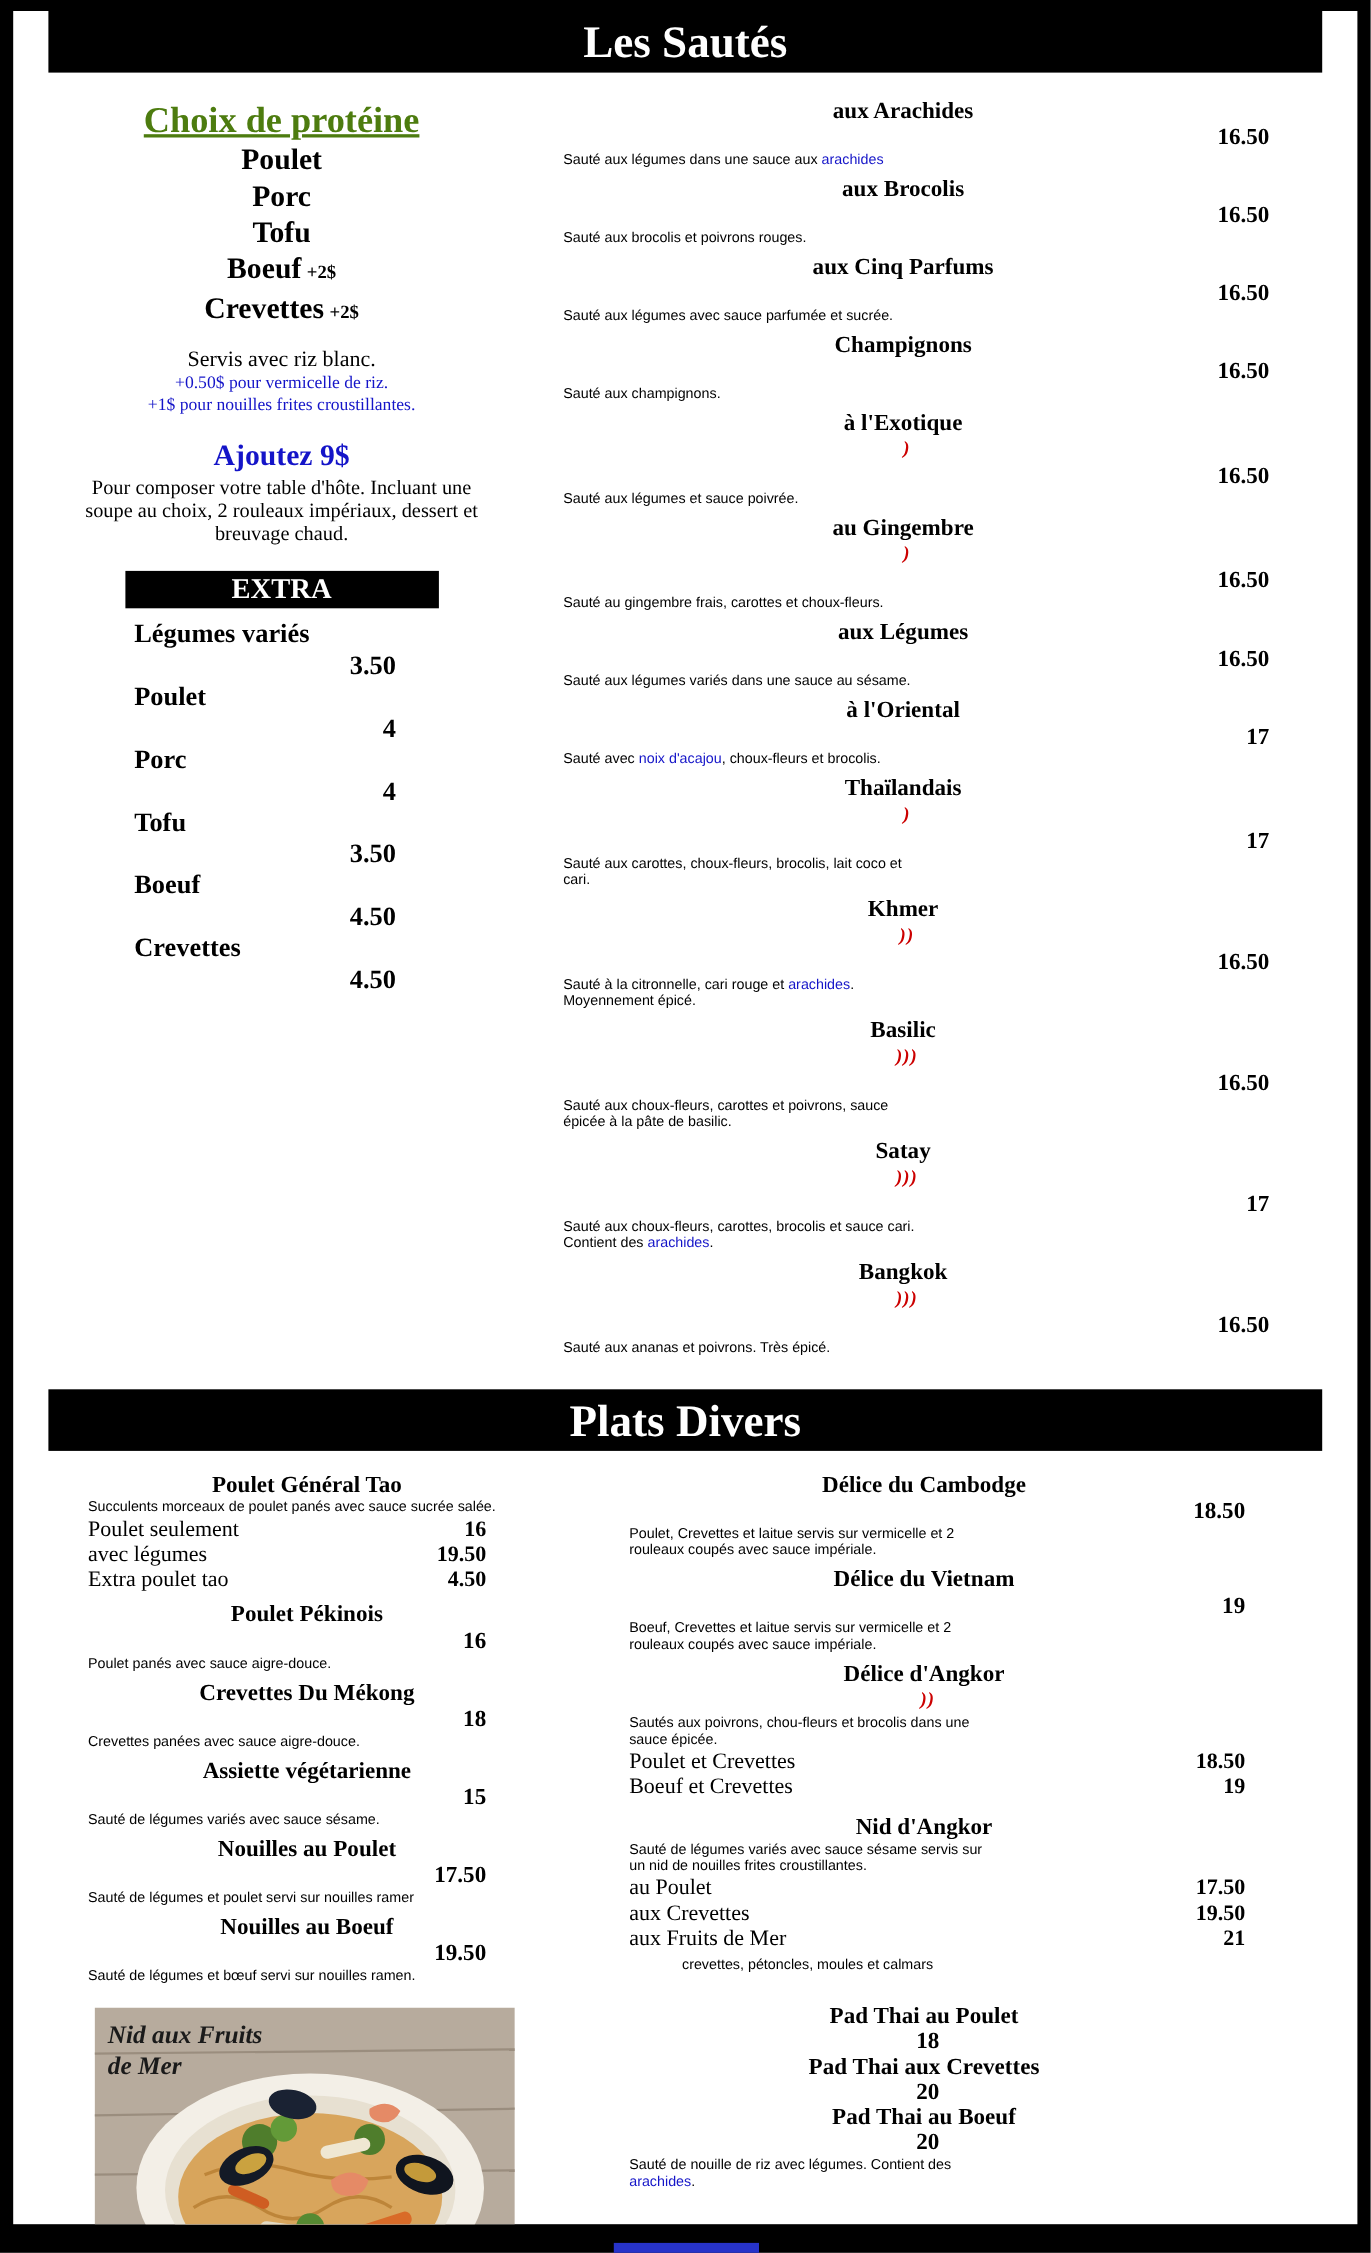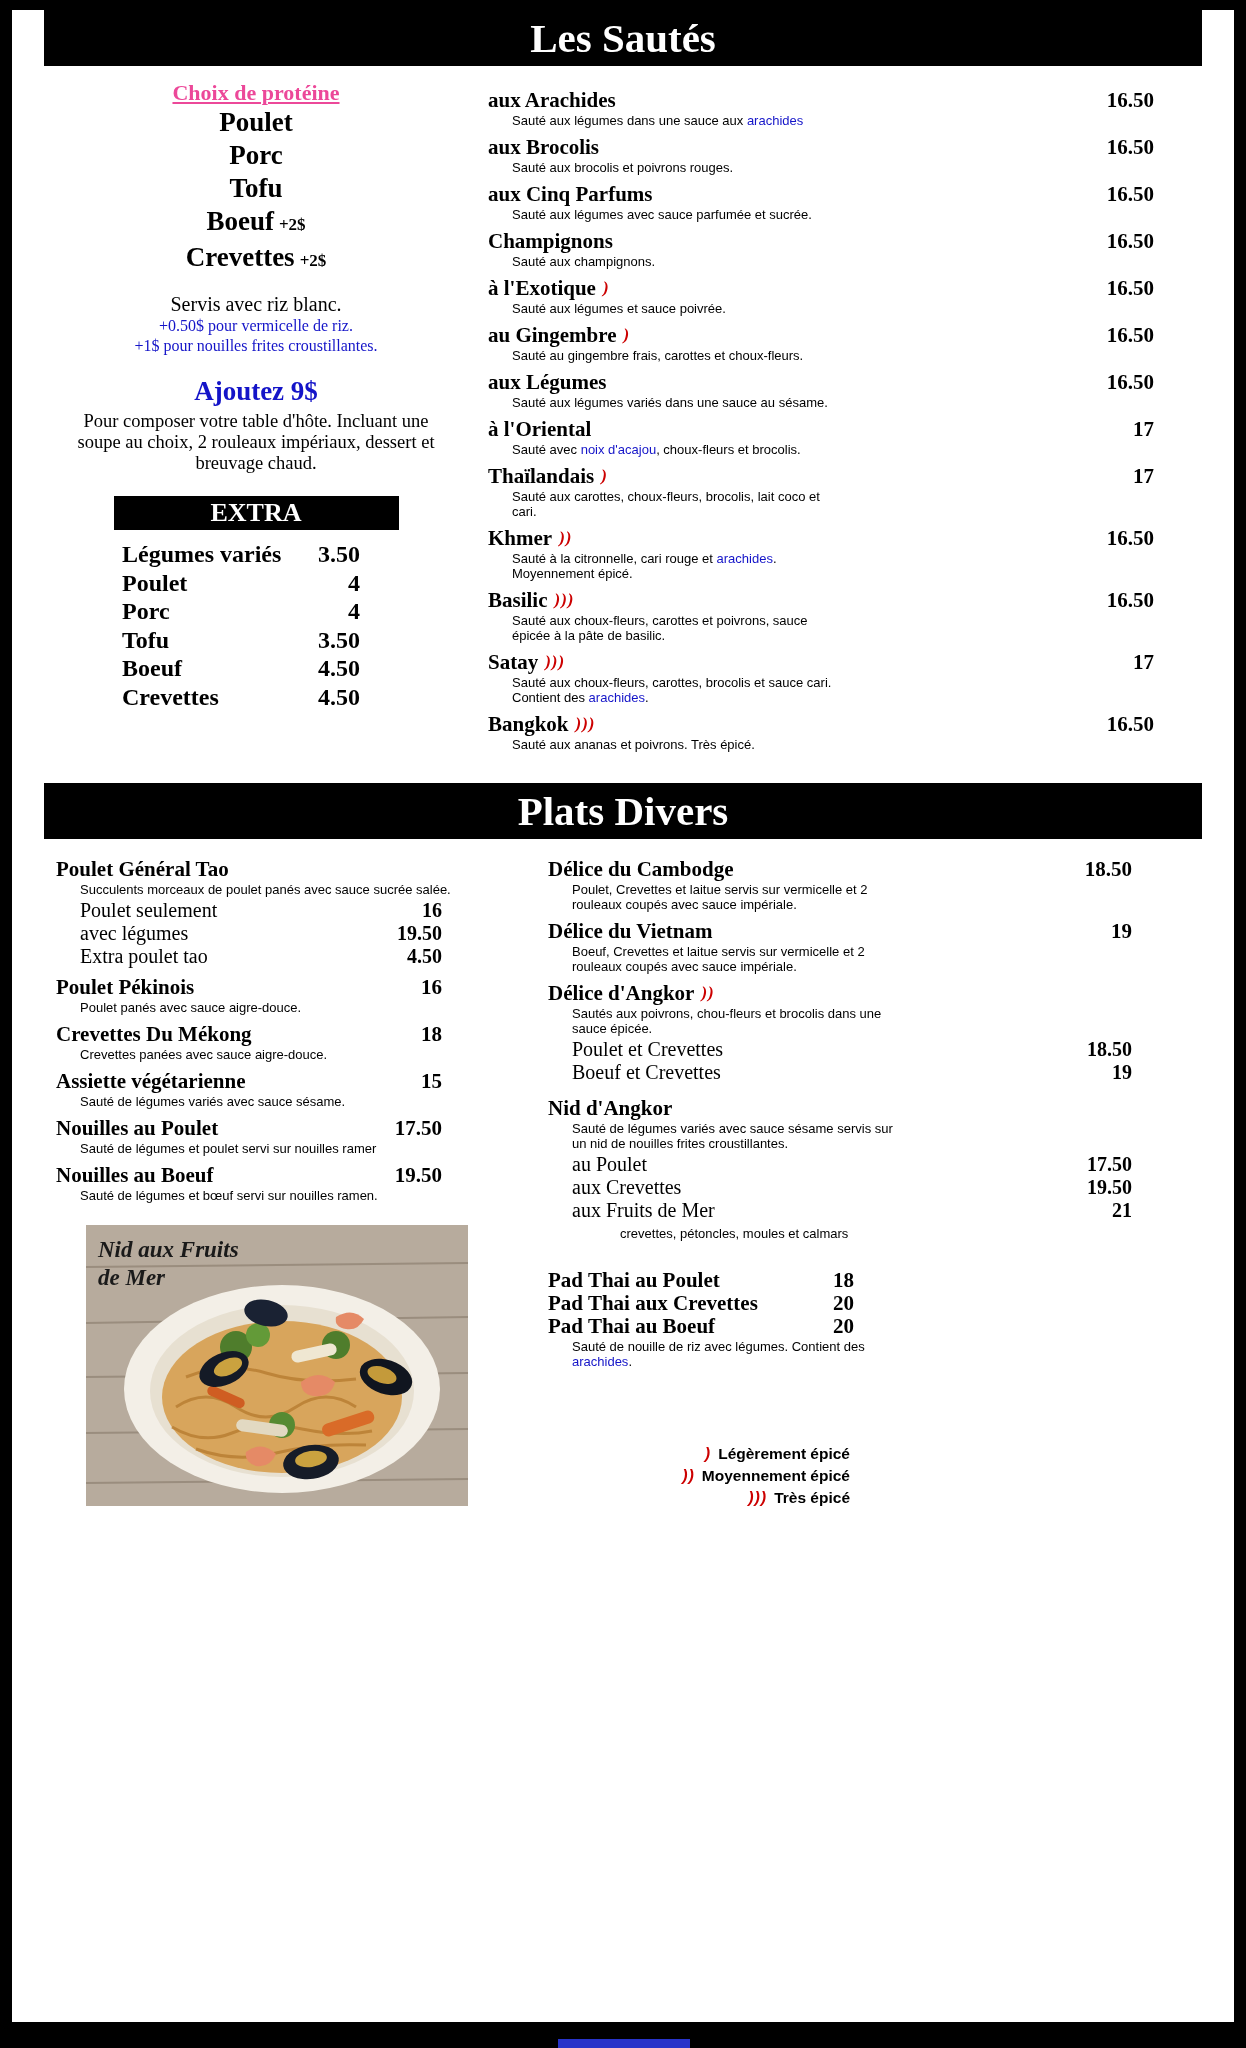--- a/index.html
+++ b/index.html
@@ -6,33 +6,33 @@
   html,body{width:1246px;height:2048px;}
   body{background:#000;position:relative;font-family:"Liberation Serif",serif;color:#000;}
   .page{position:absolute;left:12px;top:10px;width:1222px;height:2012px;background:#fff;overflow:hidden;}
   .banner{margin:0 32px;background:#000;color:#fff;text-align:center;font-size:41px;font-weight:700;height:56px;line-height:56px;}
   .banner--first{}
   .banner--second{margin-top:14px;}
   .cols{display:flex;align-items:flex-start;}
   .sautes-cols{padding:14px 80px 10px 24px;}
   .col-left{flex:0 0 440px;text-align:center;}
   .col-right{flex:1;margin-left:12px;padding-top:8px;}
-  .protein-header{margin-top:0;font-size:22px;font-weight:700;color:#ec4899;text-decoration:underline;}
+  .protein-header{margin-top:12px;font-size:33px;font-weight:700;color:#4d7c0f;text-decoration:underline;}
   .protein-line{font-size:27px;font-weight:700;line-height:33px;}
   .protein-line .sup{font-size:17px;margin-left:5px;}
   .rice-note{margin-top:16px;font-size:20px;}
   .blue-note{color:#1414c8;font-size:16px;line-height:20px;}
   .addon-title{margin-top:20px;font-size:27px;font-weight:700;color:#1414c8;}
   .addon-desc{margin:4px auto 0;width:372px;font-size:18.5px;line-height:21px;}
   .extra-bar{margin:22px auto 0;width:285px;height:34px;line-height:34px;background:#000;color:#fff;font-size:26px;font-weight:700;text-align:center;}
   .extra-list{margin:10px 0 0 86px;width:238px;text-align:left;}
-  .extra-row{display:flex;font-size:24px;font-weight:700;line-height:28.5px;}
+  .extra-row{display:flex;font-size:24px;font-weight:700;line-height:28.5px;flex-direction:column;}
   .extra-price{margin-left:auto;}
   .menu-item{margin-bottom:7px;}
-  .item-head{display:flex;align-items:flex-start;line-height:24px;}
+  .item-head{display:flex;align-items:center;line-height:24px;flex-direction:column;}
   .item-name{font-size:21px;font-weight:700;}
   .spice{color:#cc0000;font-weight:700;font-style:italic;font-size:17px;margin-left:7px;letter-spacing:1px;}
   .item-price{margin-left:auto;font-size:21px;font-weight:700;}
   .item-desc{font-family:"Liberation Sans",sans-serif;font-size:13px;line-height:15px;margin:1px 0 2px 24px;max-width:335px;white-space:pre-line;}
   .blue-word{color:#1414c8;font-weight:400;}
   .sub-row{display:flex;font-size:20px;line-height:23px;padding-left:24px;}
   .sub-price{margin-left:auto;font-weight:600;}
   .divers-cols{padding:18px 102px 0 44px;}
   .col-dleft{flex:0 0 430px;}
   .col-dright{flex:1;margin-left:46px;}

